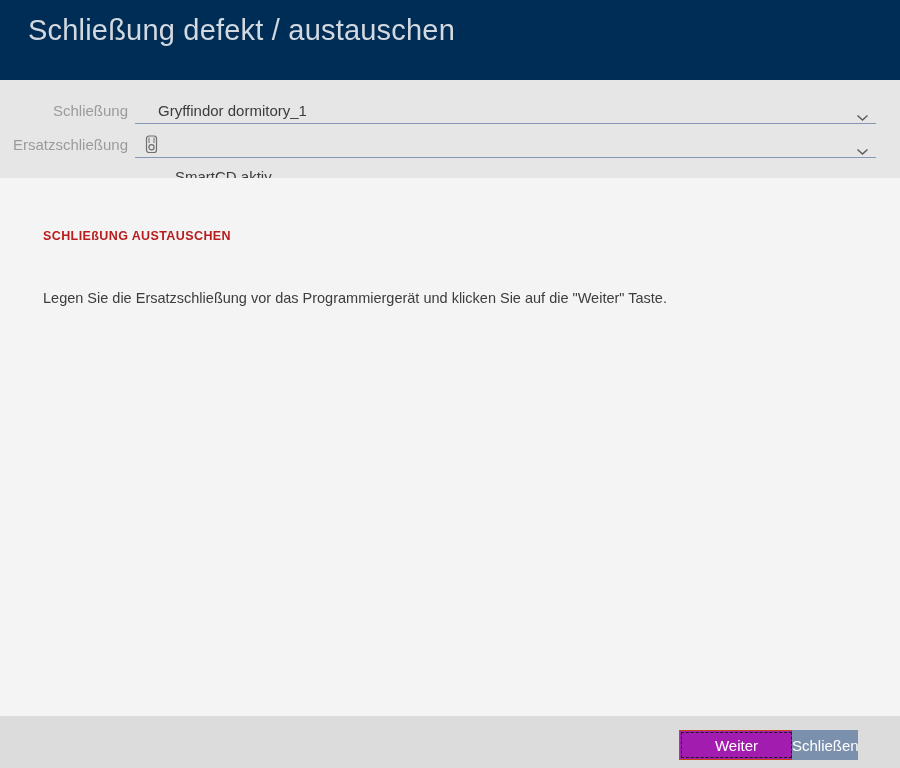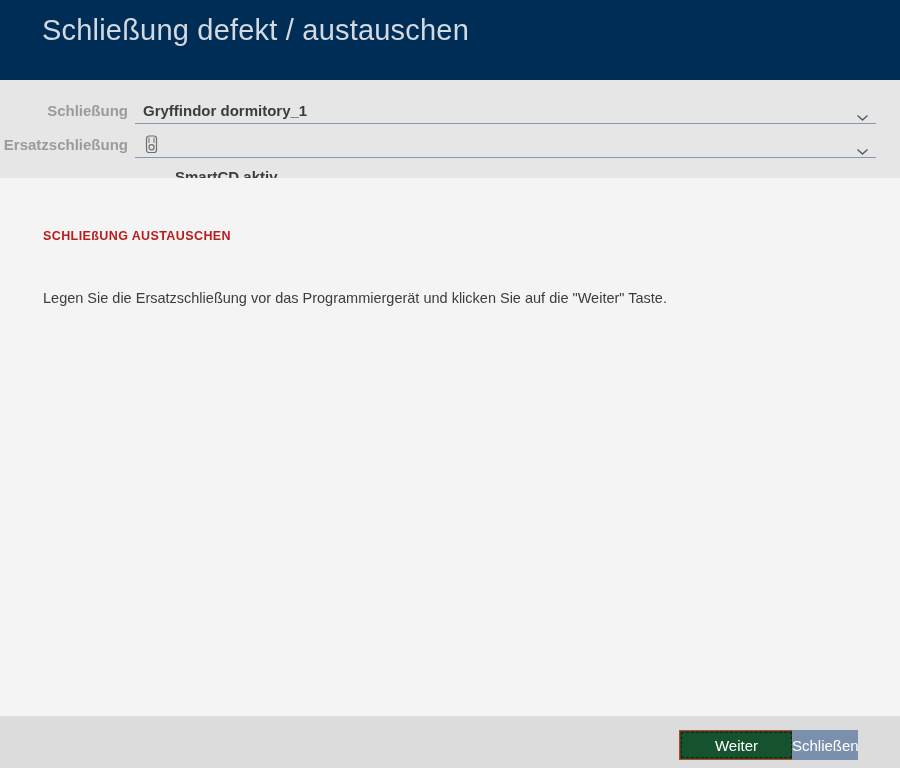--- a/index.html
+++ b/index.html
@@ -14,43 +14,42 @@
 
   
   .titlebar {
     position: absolute; top: 0; left: 0; right: 0; height: 80px;
     background: #002d55;
   }
   .titlebar .title {
     position: absolute; left: 28px; top: 14px;
     font-size: 29px; font-weight: 300; letter-spacing: 0.2px;
     color: #d2d9e0;
-    margin-left: 14px;
   }
 
   
   .form-area {
     position: absolute; top: 80px; left: 0; right: 0; height: 98px;
     background: #e6e6e6;
   }
-  .form-row { position: absolute; left: 0; width: 876px; height: 25px; font-weight: bold; }
+  .form-row { position: absolute; left: 0; width: 876px; height: 25px; }
   .form-row.row-1 { top: 19px; }
   .form-row.row-2 { top: 53px; }
   .form-label {
     position: absolute; left: 0; top: 3px; width: 128px;
     text-align: right; font-size: 15px; color: #9b9b9b;
     white-space: nowrap;
   }
   .combobox {
     position: absolute; left: 135px; right: 0; top: 0; height: 25px;
     border-bottom: 1px solid #8597b5;
     cursor: default;
   }
   .combobox .value {
-    position: absolute; left: 8px; top: 3px;
+    position: absolute; left: 23px; top: 3px;
     font-size: 15px; color: #3c3c3c; white-space: nowrap;
   }
   .combobox.with-icon .value { left: 40px; margin-top: 32px; }
   .device-icon {
     position: absolute; left: 10px; top: 2px; width: 13px; height: 19px;
   }
   .chevron {
     position: absolute; right: 7px; top: 9px; width: 13px; height: 8px;
   }
 
@@ -75,21 +74,21 @@
     background: #dcdcdc;
   }
   .btn {
     position: absolute; top: 14px; height: 30px;
     font-family: "Liberation Sans", "DejaVu Sans", sans-serif;
     font-size: 15px; color: #ffffff;
     border: none; cursor: pointer;
   }
   .btn-next {
     left: 679px; width: 115px;
-    background: #14532d;
+    background: #a21caf;
     border: 1px solid #c8411c;
   }
   .btn-next::before {
     content: ""; position: absolute; inset: 1px;
     border: 1px dashed #1c1c1c;
     pointer-events: none;
   }
   .btn-close {
     left: 792px; width: 66px;
     background: #7b90ad;

